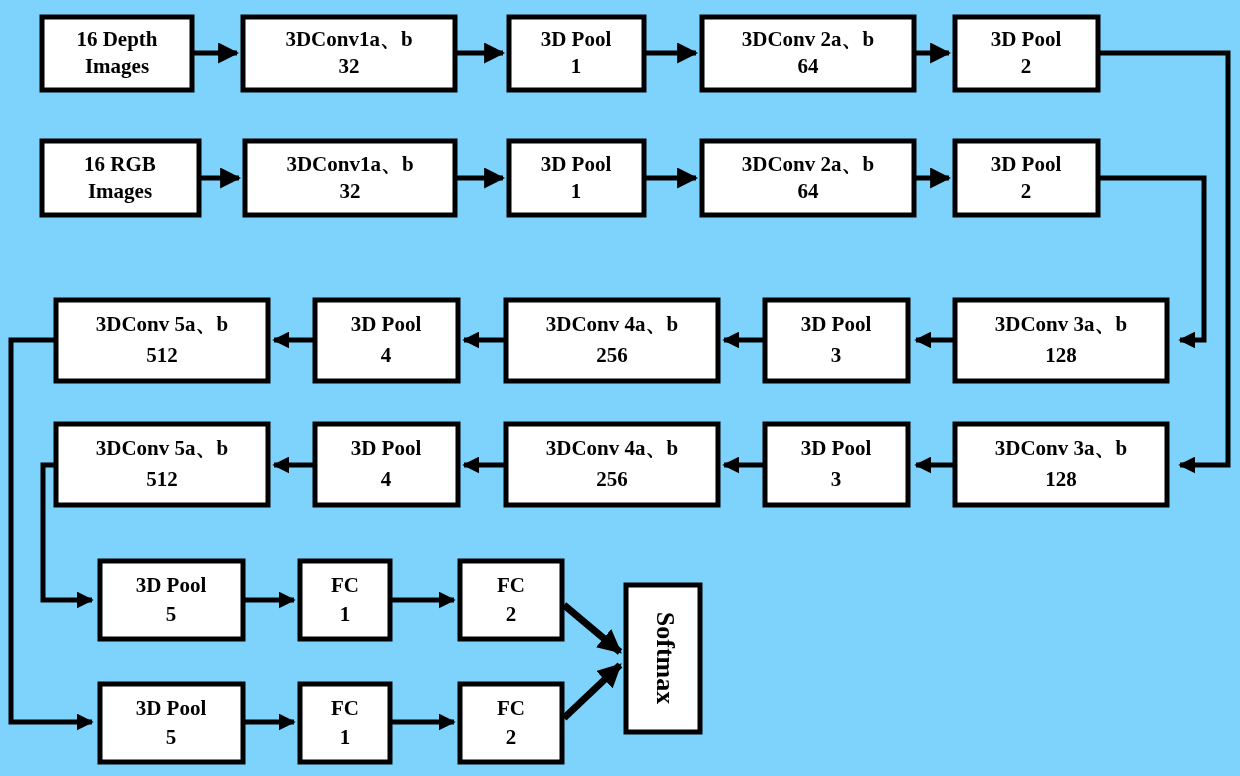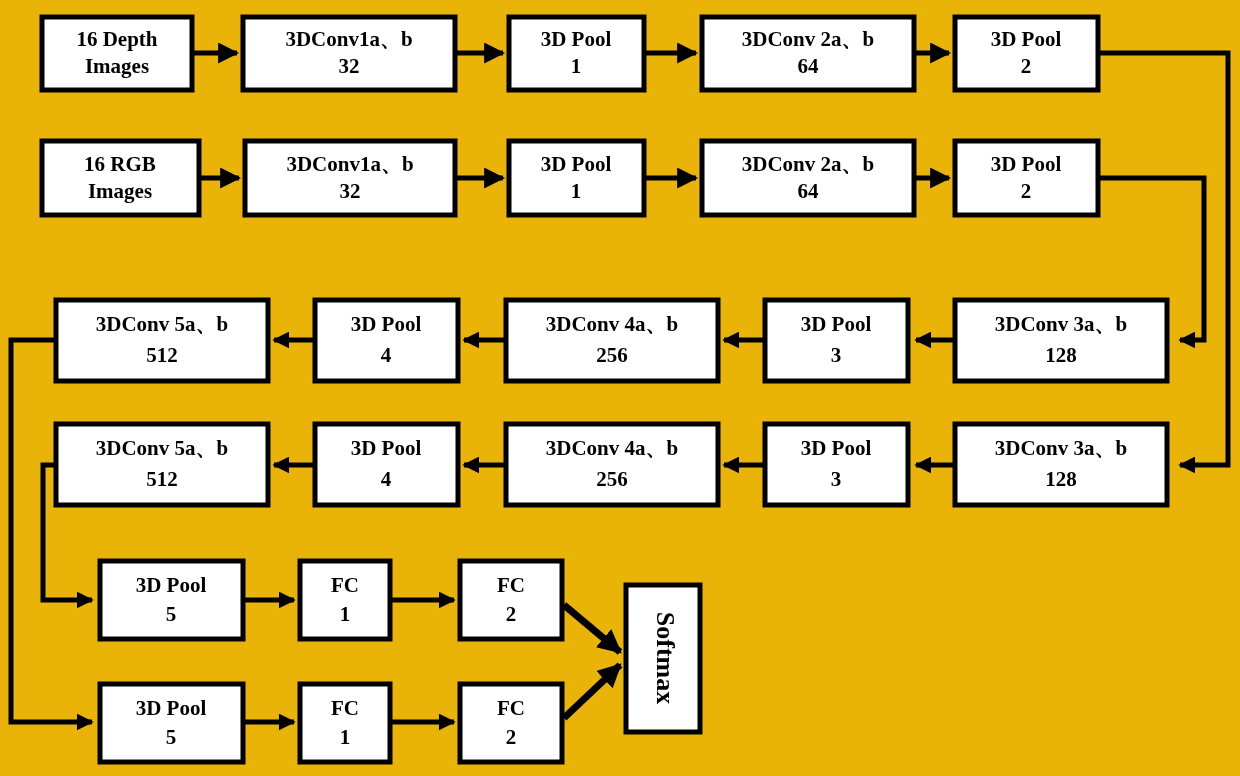--- a/index.html
+++ b/index.html
@@ -11,21 +11,21 @@
   body {
     width: 1240px;
     height: 776px;
     overflow: hidden;
     font-family: "Liberation Serif", "DejaVu Serif", serif;
   }
   #diagram-root {
     position: relative;
     width: 1240px;
     height: 776px;
-    background: #eab308;
+    background: #7dd3fc;
   }
   svg#diagram {
     display: block;
     width: 1240px;
     height: 776px;
   }
   .node-rect {
     fill: #ffffff;
     stroke: #000000;
     stroke-width: 5;

